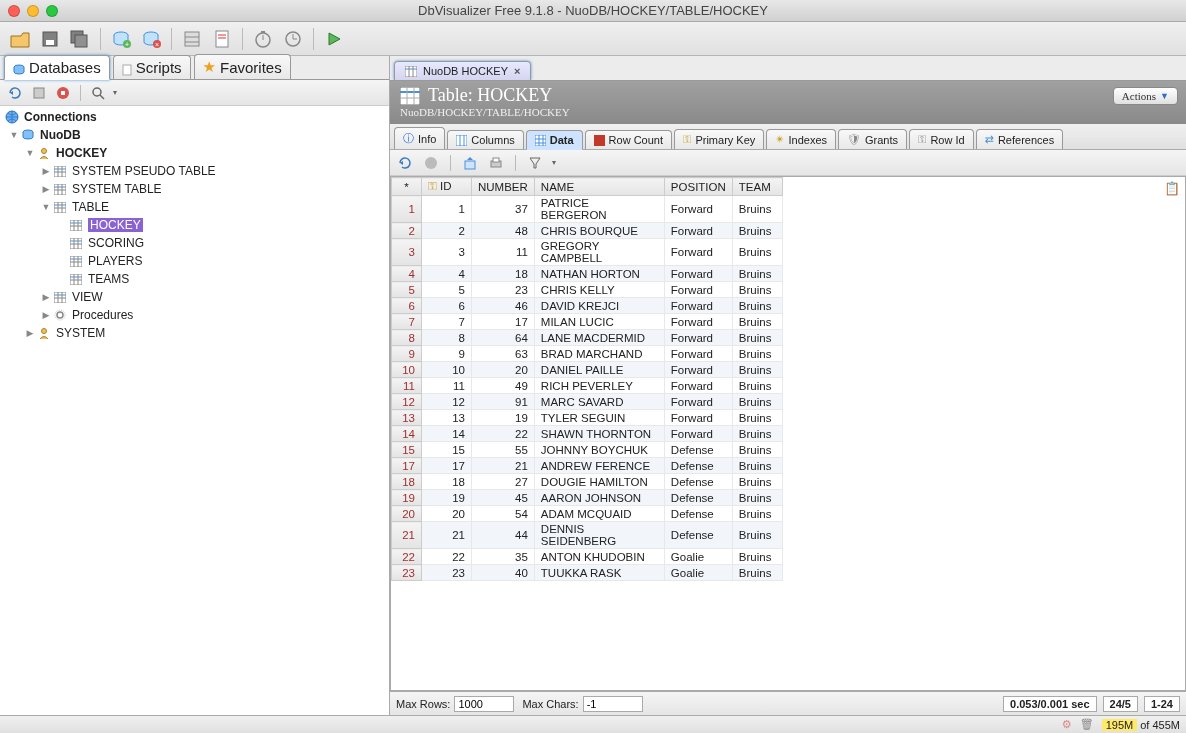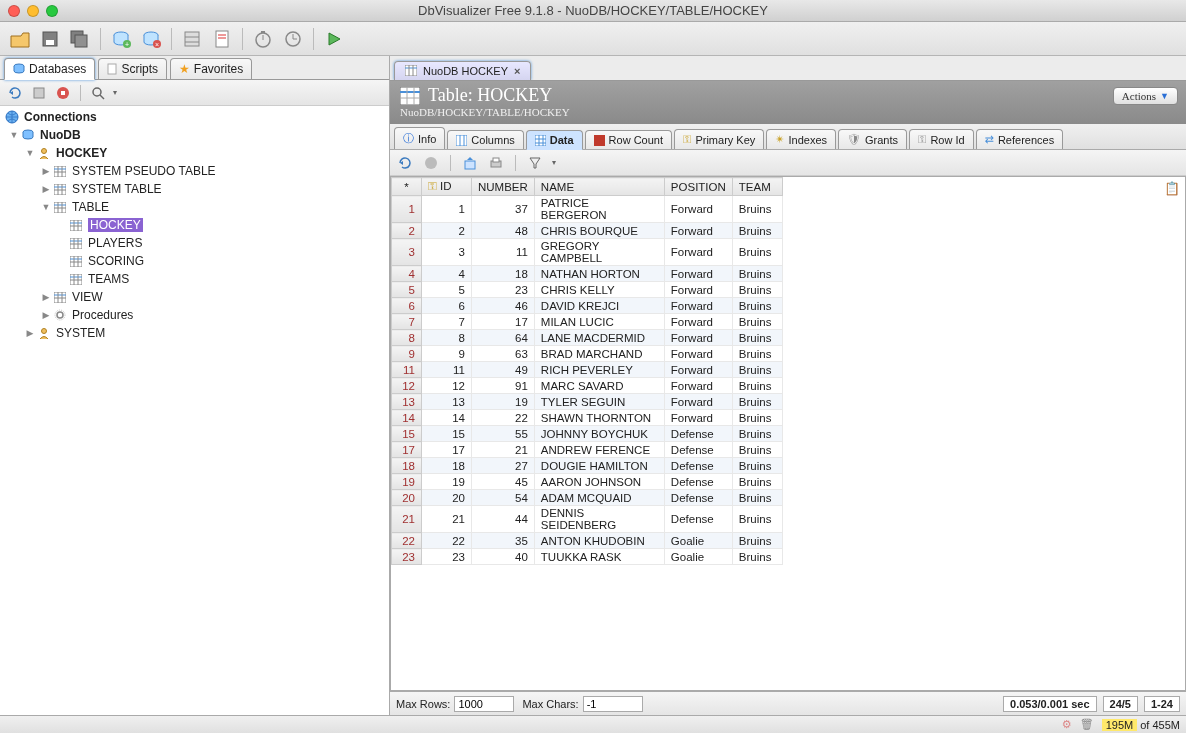--- a/index.html
+++ b/index.html
@@ -20,39 +20,39 @@
   .tb-btn { width: 24px; height: 24px; display:flex; align-items:center; justify-content:center; border-radius:3px; }
   .sep { width: 1px; height: 22px; background: #bbb; margin: 0 2px; }
   
   
   .main { flex: 1; display: flex; min-height: 0; }
   .left-panel { width: 390px; background: #fff; border-right: 1px solid #aaa; display: flex; flex-direction: column; }
   .right-panel { flex: 1; background: #ececec; display: flex; flex-direction: column; min-width: 0; }
   
   
   .ltabs { display: flex; align-items: end; background: #ececec; padding: 2px 4px 0 4px; border-bottom: 1px solid #999; height: 24px; }
-  .ltab { padding: 3px 8px; border: 1px solid #999; border-bottom: none; border-radius: 4px 4px 0 0; background: linear-gradient(#f8f8f8, #e8e8e8); margin-right: 3px; display: flex; align-items: center; gap: 4px; font-size: 12px; }
+  .ltab { padding: 3px 8px; border: 1px solid #999; border-bottom: none; border-radius: 4px 4px 0 0; background: linear-gradient(#f8f8f8, #e8e8e8); margin-right: 3px; display: flex; align-items: flex-end; gap: 4px; font-size: 15px; }
   .ltab.active { background: #fff; border-bottom: 1px solid #fff; position: relative; top: 1px; box-shadow: 0 0 3px #4a90d9; }
   
   
   .lsub { height: 26px; background: linear-gradient(#f5f5f5,#e5e5e5); border-bottom:1px solid #ccc; display:flex; align-items:center; padding:0 6px; gap:6px; }
   .sbtn { width:18px; height:18px; display:flex; align-items:center; justify-content:center; }
   
   
   .tree { flex:1; overflow:auto; background:#fff; padding: 2px 4px; }
   .tree-row { display:flex; align-items:center; height:18px; white-space:nowrap; font-size:12px; }
   .tree-row .tw { width:12px; text-align:center; color:#888; font-size:9px; }
   .tree-row .ic { width:16px; height:16px; margin-right:4px; display:flex; align-items:center; justify-content:center; }
   .tree-row.sel .label { background:#8a63d2; color:#fff; padding: 0 2px; }
   .tree-row.bold .label { font-weight: bold; }
   .tree-row.head .label { font-weight: bold; }
   
   
   .doctabs { background: #ececec; padding: 2px 4px 0 4px; height:24px; display:flex; align-items:end; }
-  .doctab { padding:3px 10px; border:1px solid #999; border-bottom:none; border-radius:4px 4px 0 0; background: linear-gradient(#e8e8ff,#d5d5f0); box-shadow: 0 0 3px #4a90d9; display:flex; align-items:flex-start; gap:6px; font-size:11px; }
+  .doctab { padding:3px 10px; border:1px solid #999; border-bottom:none; border-radius:4px 4px 0 0; background: linear-gradient(#e8e8ff,#d5d5f0); box-shadow: 0 0 3px #4a90d9; display:flex; align-items:flex-end; gap:6px; font-size:11px; }
   .doctab .x { color:#555; font-weight:bold; }
   
   
   .headerband { background: linear-gradient(#a0a0a0,#8a8a8a); color:#fff; padding:4px 10px 6px 10px; border-top:1px solid #999; position:relative;font-family:Liberation Serif, serif; }
   .headerband .h1 { font-size:18px; font-weight:normal; display:flex; align-items:center; gap:8px; }
   .headerband .bc { font-size:11px; color:#f0f0f0; }
   .actionsbtn { position:absolute; right:8px; top:6px; background: linear-gradient(#fff,#e0e0e0); border:1px solid #888; border-radius:4px; padding:2px 8px; font-size:11px; color:#333; display:flex; align-items:center; gap:4px; }
   .actionsbtn .tri { color:#2a6fd6; font-size:9px; }
   
   
@@ -308,33 +308,33 @@
       <div class="tree-row" style="padding-left:64px">
         <span class="ic">
             <svg width="12" height="11">
               <rect x="0" y="0" width="12" height="11" fill="#fff" stroke="#888"></rect>
               <line x1="0" y1="3" x2="12" y2="3" stroke="#4a90d9"></line>
               <line x1="0" y1="6" x2="12" y2="6" stroke="#888"></line>
               <line x1="4" y1="0" x2="4" y2="11" stroke="#888"></line>
               <line x1="8" y1="0" x2="8" y2="11" stroke="#888"></line>
             </svg>
           </span>
+        <span class="label">SCORING</span>
+      </div>
+      <div class="tree-row" style="padding-left:64px">
+        <span class="ic">
+            <svg width="12" height="11">
+              <rect x="0" y="0" width="12" height="11" fill="#fff" stroke="#888"></rect>
+              <line x1="0" y1="3" x2="12" y2="3" stroke="#4a90d9"></line>
+              <line x1="0" y1="6" x2="12" y2="6" stroke="#888"></line>
+              <line x1="4" y1="0" x2="4" y2="11" stroke="#888"></line>
+              <line x1="8" y1="0" x2="8" y2="11" stroke="#888"></line>
+            </svg>
+          </span>
         <span class="label">PLAYERS</span>
-      </div>
-      <div class="tree-row" style="padding-left:64px">
-        <span class="ic">
-            <svg width="12" height="11">
-              <rect x="0" y="0" width="12" height="11" fill="#fff" stroke="#888"></rect>
-              <line x1="0" y1="3" x2="12" y2="3" stroke="#4a90d9"></line>
-              <line x1="0" y1="6" x2="12" y2="6" stroke="#888"></line>
-              <line x1="4" y1="0" x2="4" y2="11" stroke="#888"></line>
-              <line x1="8" y1="0" x2="8" y2="11" stroke="#888"></line>
-            </svg>
-          </span>
-        <span class="label">SCORING</span>
       </div>
       <div class="tree-row" style="padding-left:64px">
         <span class="ic">
             <svg width="12" height="11">
               <rect x="0" y="0" width="12" height="11" fill="#fff" stroke="#888"></rect>
               <line x1="0" y1="3" x2="12" y2="3" stroke="#4a90d9"></line>
               <line x1="0" y1="6" x2="12" y2="6" stroke="#888"></line>
               <line x1="4" y1="0" x2="4" y2="11" stroke="#888"></line>
               <line x1="8" y1="0" x2="8" y2="11" stroke="#888"></line>
             </svg>
@@ -580,20 +580,28 @@
             </tr>
             <tr>
               <td class="rownum">9</td>
               <td class="cell num">9</td>
               <td class="cell num">63</td>
               <td class="cell">BRAD MARCHAND</td>
               <td class="cell">Forward</td>
               <td class="cell">Bruins</td>
             </tr>
             <tr>
+              <td class="rownum">10</td>
+              <td class="cell num">10</td>
+              <td class="cell num">20</td>
+              <td class="cell">DANIEL PAILLE</td>
+              <td class="cell">Forward</td>
+              <td class="cell">Bruins</td>
+            </tr>
+            <tr>
               <td class="rownum">11</td>
               <td class="cell num">11</td>
               <td class="cell num">49</td>
               <td class="cell">RICH PEVERLEY</td>
               <td class="cell">Forward</td>
               <td class="cell">Bruins</td>
             </tr>
             <tr>
               <td class="rownum">12</td>
               <td class="cell num">12</td>

